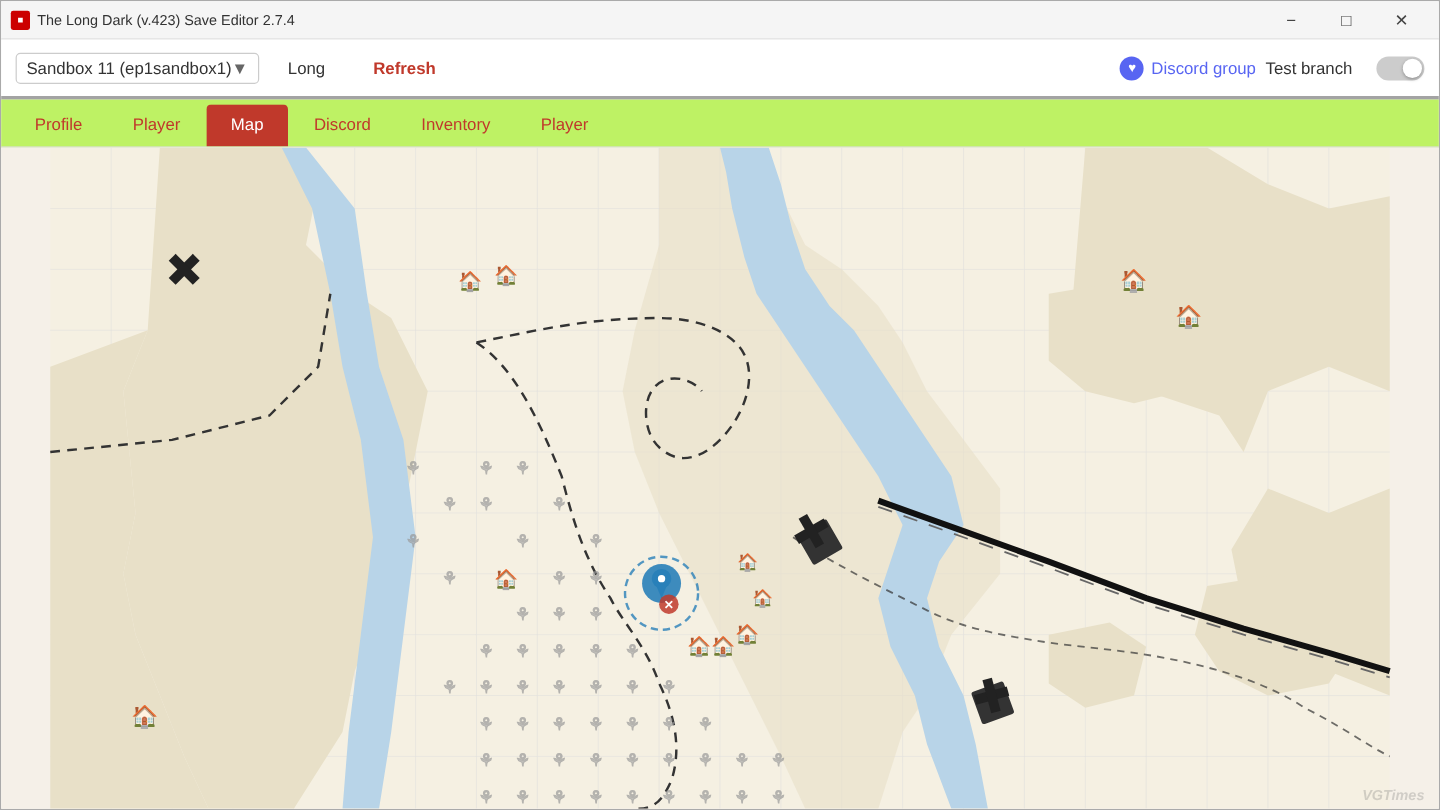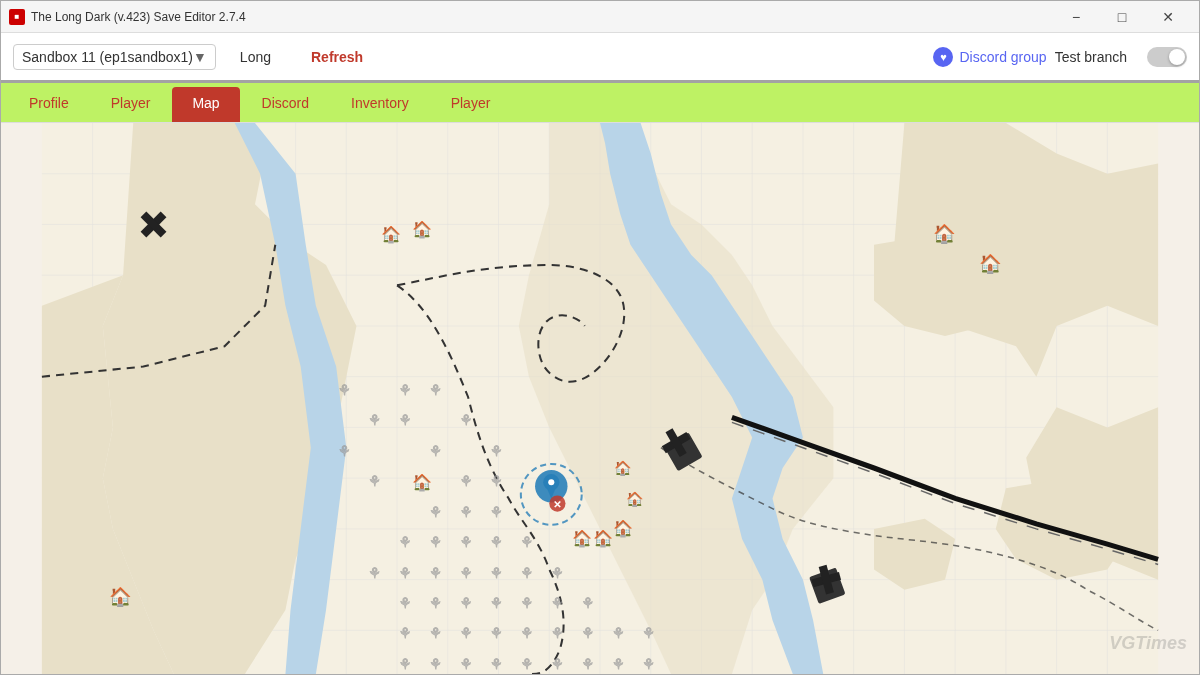--- a/index.html
+++ b/index.html
@@ -202,23 +202,23 @@
       position: absolute;
       top: 0;
       left: 0;
       width: 100%;
       height: 100%;
     }
 
     
     .watermark {
       position: absolute;
-      bottom: 20px;
+      bottom: 4px;
       right: 12px;
-      font-size: 18px;
+      font-size: 12px;
       color: rgba(100,100,100,0.25);
       font-style: italic;
       font-weight: bold;
       pointer-events: none;
     }
   </style>
 </head>
 <body>
 
 <div class="window">

